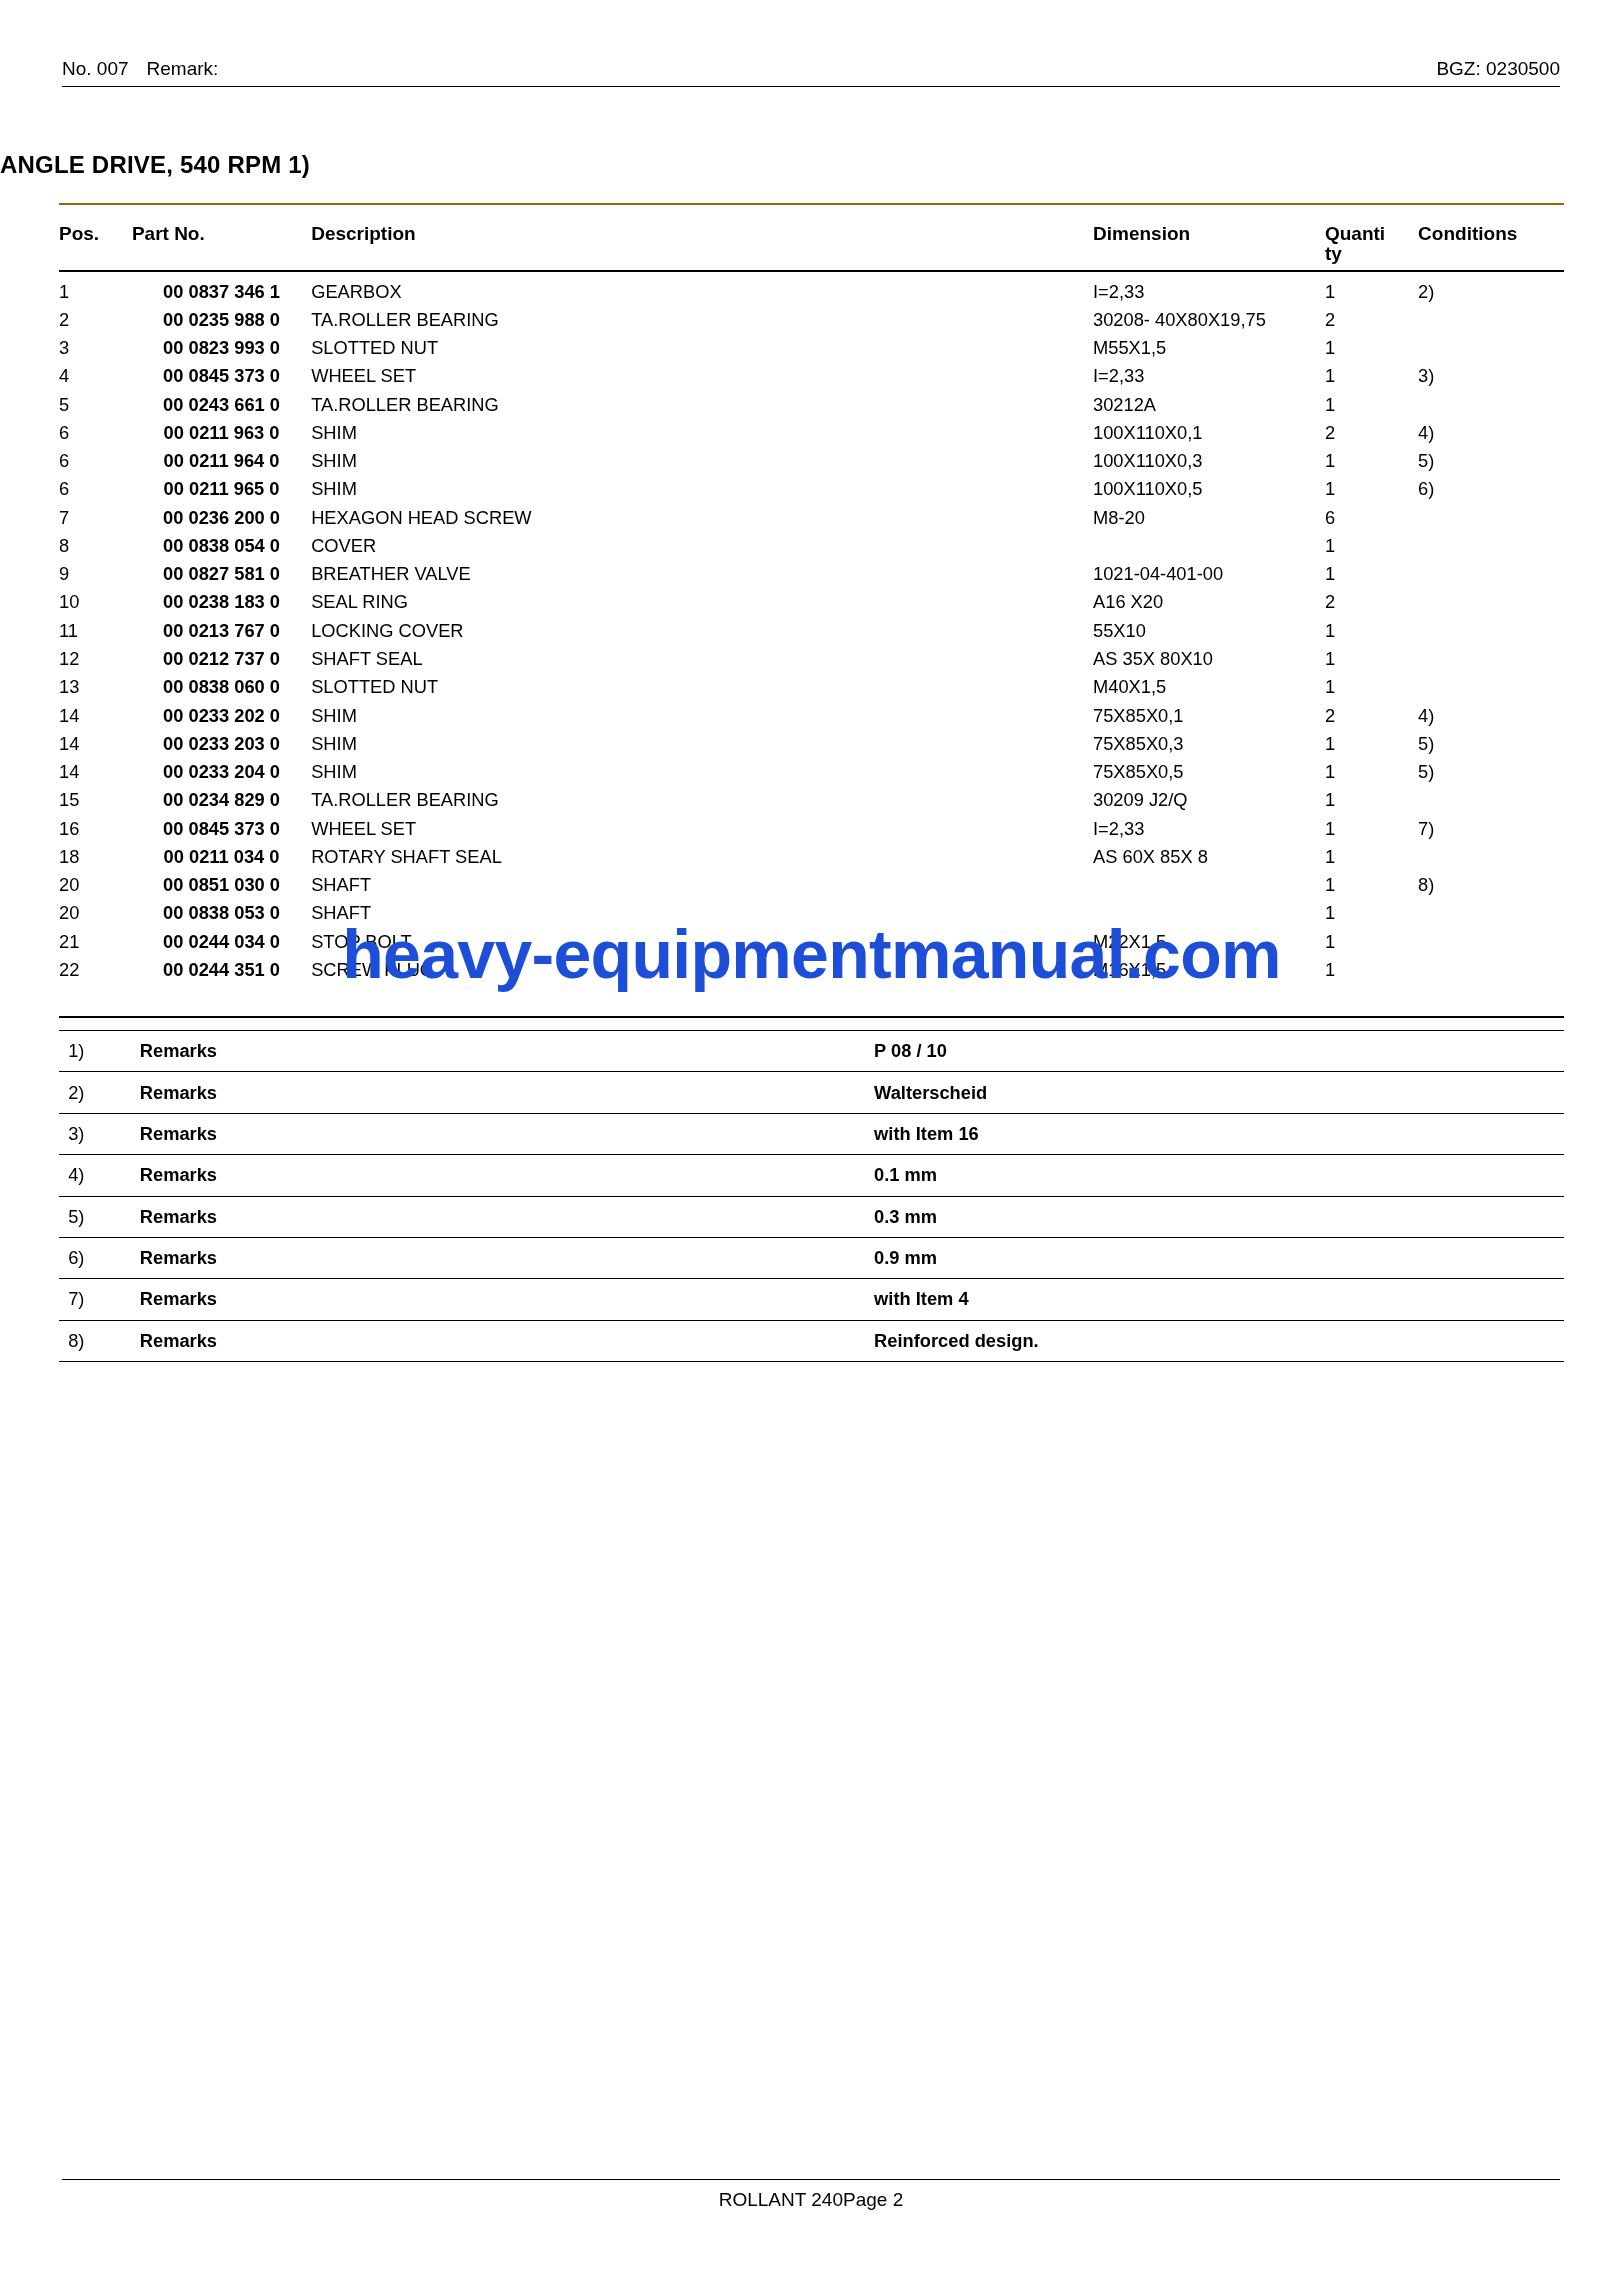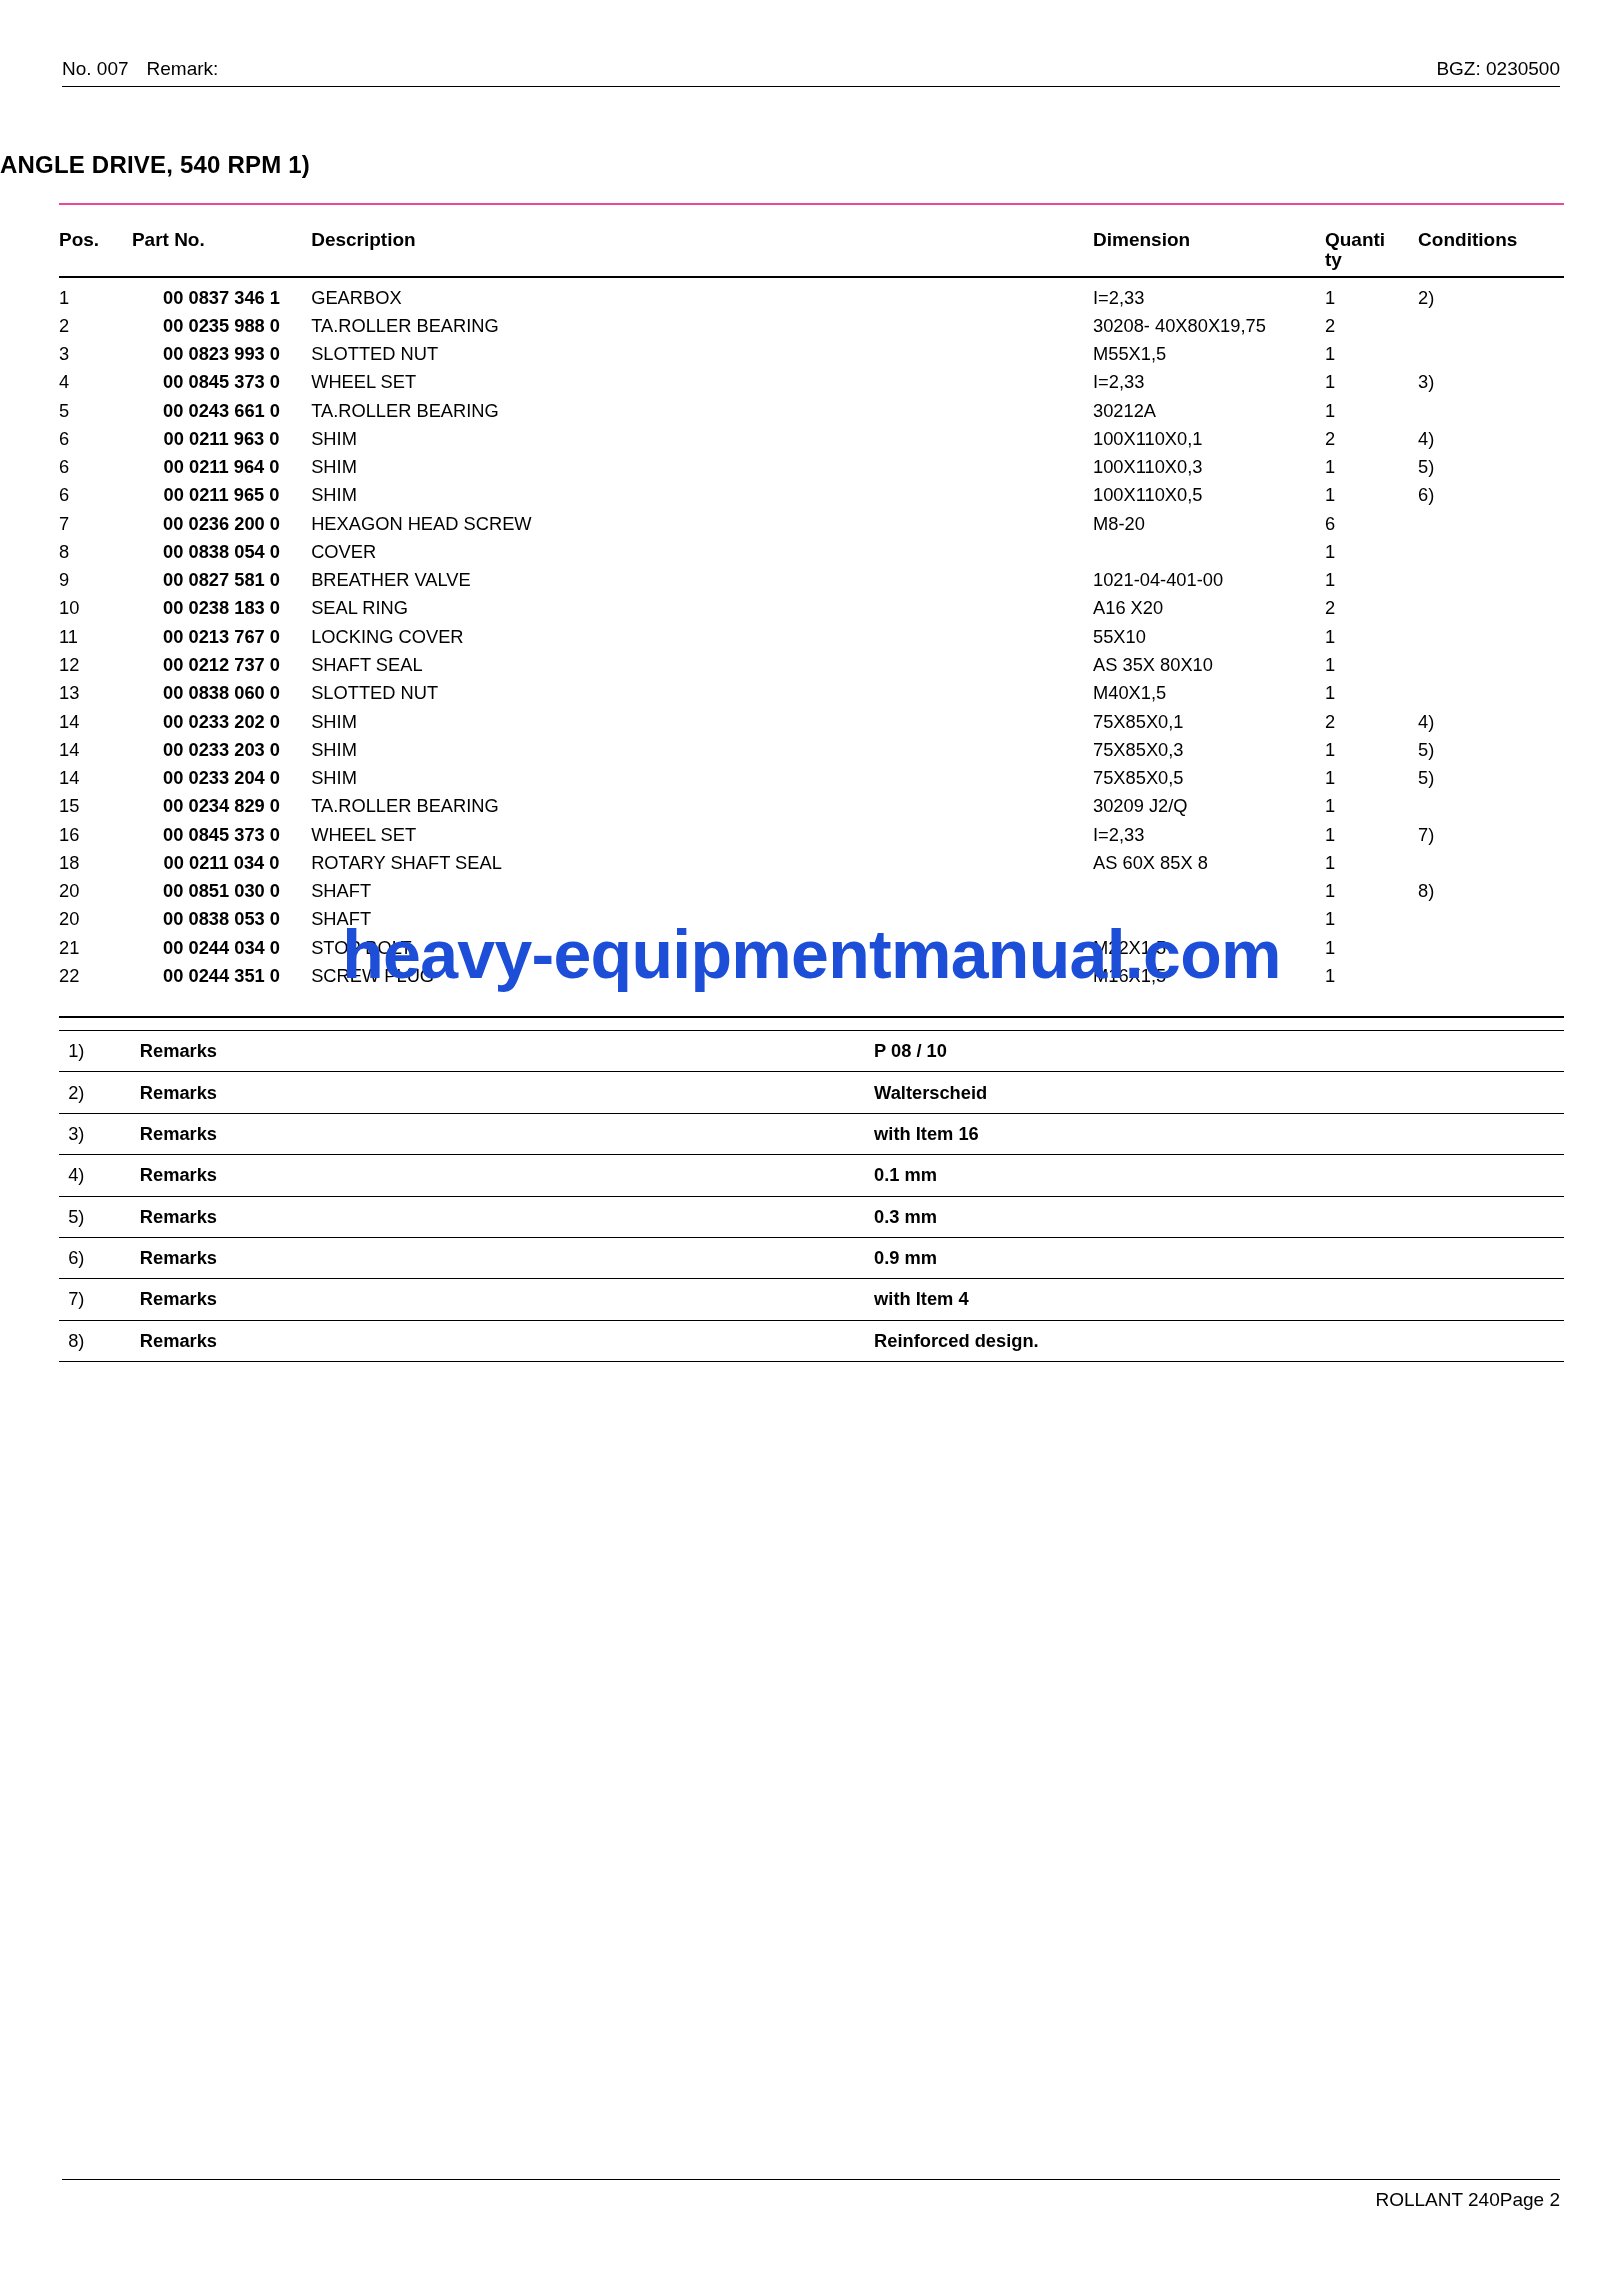--- a/index.html
+++ b/index.html
@@ -72,22 +72,22 @@
   table.parts thead th {
     font-weight: bold;
     text-align: left;
     font-size: 19px;
     padding: 5.2px 0 6.5px 0;
     vertical-align: top;
     border-bottom: 2px solid #000;
     line-height: 1.05;
   }
   table.parts thead tr.top-line th {
-    border-top: 2px solid #ec4899;
-    padding-top: 25px;
+    border-top: 2px solid #a16207;
+    padding-top: 19px;
   }
   table.parts tbody td {
     padding: 3.9px 0 3.9px 0;
     vertical-align: top;
     line-height: 1.12;
   }
   table.parts tbody tr:first-child td {
     padding-top: 9.2px;
   }
   .col-pos   { width: 72px; }
@@ -145,21 +145,21 @@
     width: 1498px;
     height: 1.3px;
     background: #000;
   }
   .footer {
     position: absolute;
     left: 62px;
     top: 2189px;
     width: 1498px;
     display: flex;
-    justify-content: flex-end;
+    justify-content: center;
     font-size: 19px;
   }
 </style>
 </head>
 <body>
 
 <div class="page">
 
   <div class="header">
     <div class="header-left">

